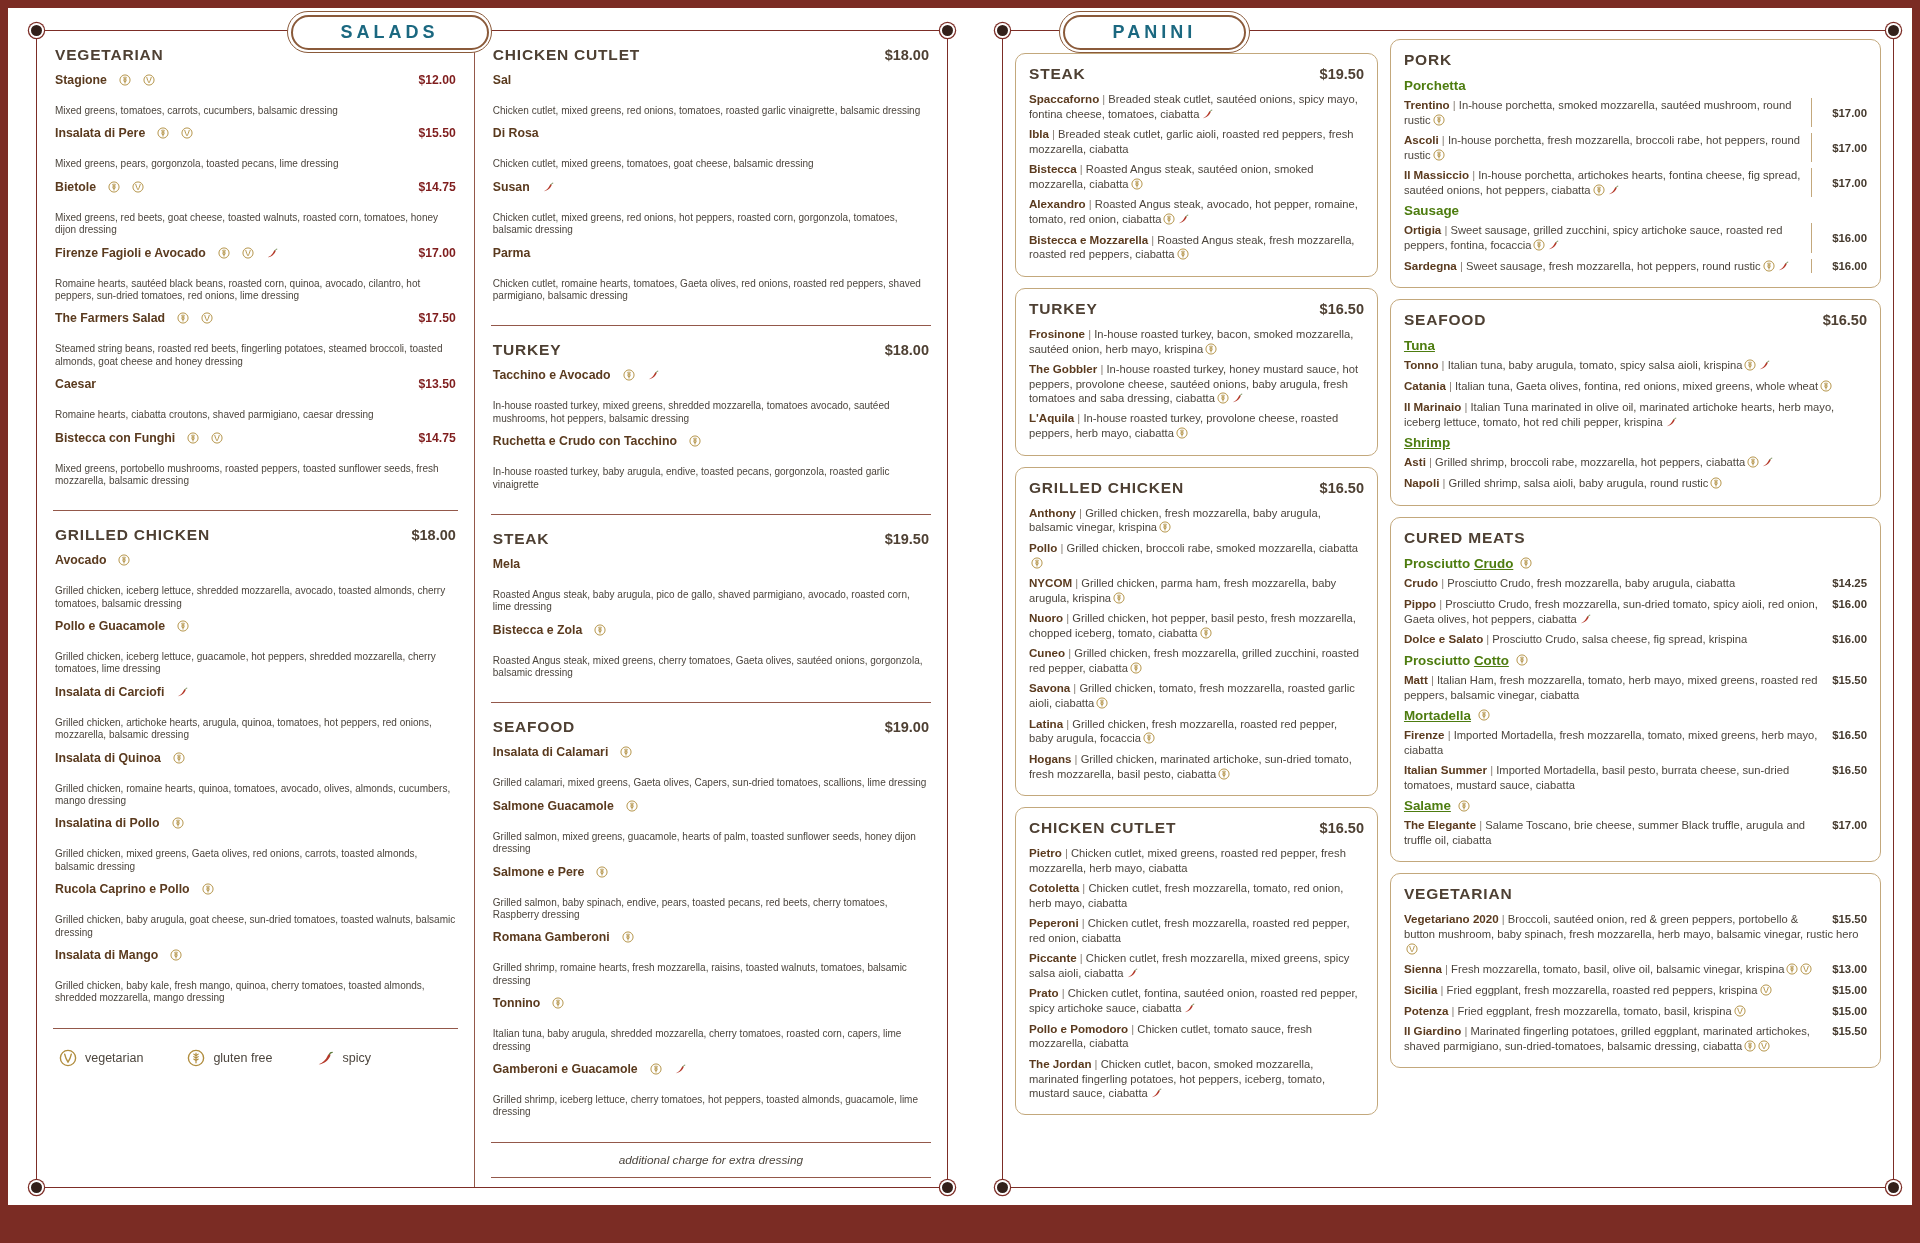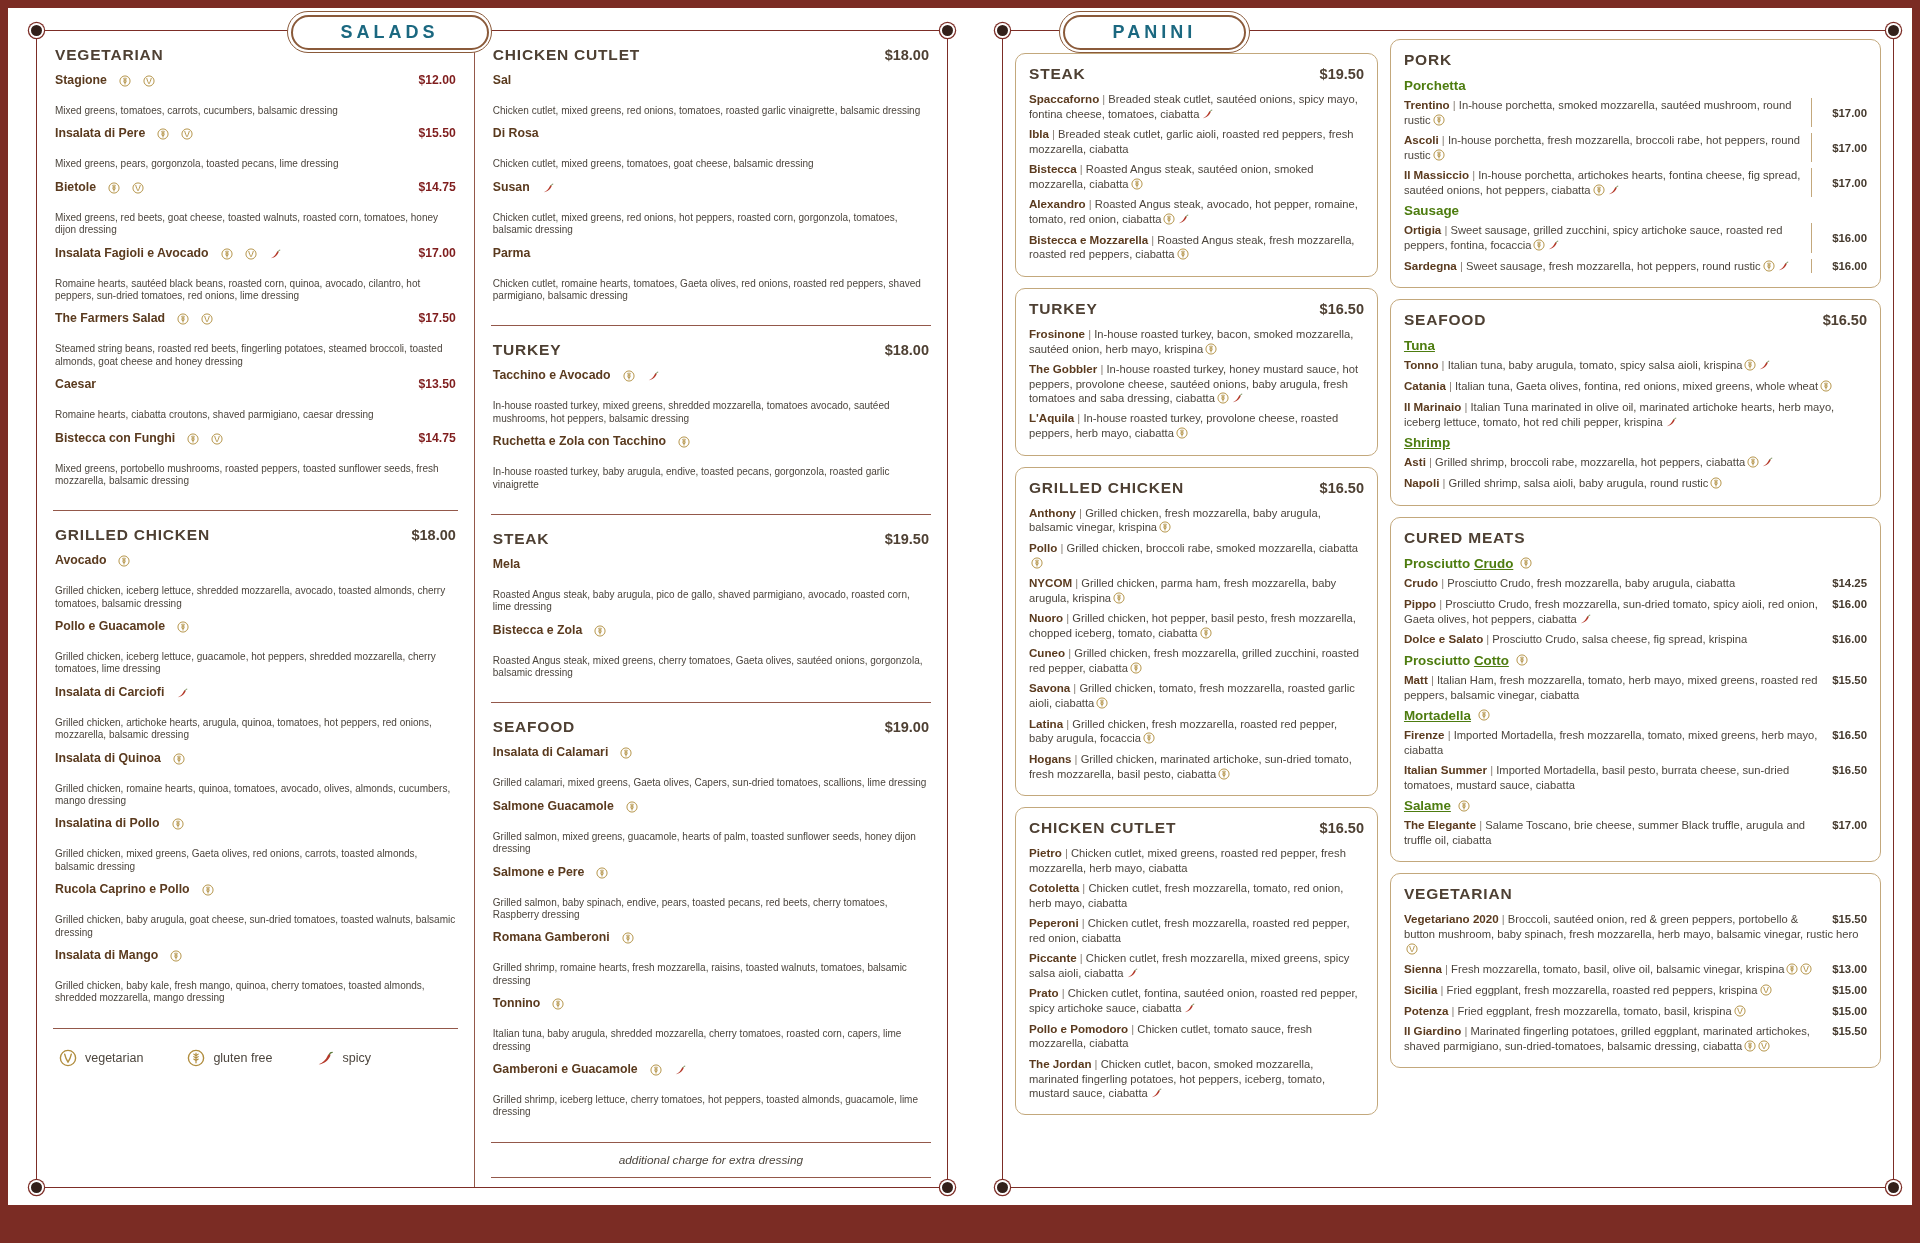--- a/index.html
+++ b/index.html
@@ -28,21 +28,21 @@
 
   
   .cols-salads .col{padding:0 16px}
   #p0c0{width:48%}
   #p0c1{width:52%;border-left:1px solid #93584a}
   .ruled{padding:15px 2px 14px 2px;border-bottom:1px solid #93584a}
   .sec-head{display:flex;align-items:baseline;justify-content:space-between;margin-bottom:9px}
   .sec-title{font-size:15.5px;font-weight:bold;color:#4e4033;letter-spacing:.8px}
   .sec-price{font-size:14.5px;font-weight:bold;color:#4e4033}
   .s-item{margin-bottom:9px}
-  .s-line{display:flex;align-items:flex-end;gap:10px}
+  .s-line{display:flex;align-items:center;gap:10px}
   .s-name{font-weight:bold;font-size:12.3px;color:#5a3a1e}
   .s-price{margin-left:auto;font-size:12.2px;font-weight:bold;color:#7f1d1d}
   .s-desc{font-size:10px;color:#4c453d;line-height:1.24;margin-top:18px}
 
   .legend-band{display:flex;align-items:center;gap:44px;padding:20px 6px}
   .legend-entry{display:flex;align-items:center;gap:8px}
   .legend-label{font-size:12.5px;color:#4c453d}
   .ic{display:inline-block;width:12px;height:12px;vertical-align:-2px;margin-left:2px;flex:none}
   .ic svg{width:100%;height:100%;display:block}
   .ic-lg{width:18px;height:18px;margin:0}
@@ -141,21 +141,21 @@
                   <circle cx="6.5" cy="6.5" r="5.5" fill="none" stroke="#b08d3e" stroke-width="1"></circle>
                   <path d="M4.1 3.7C4.7 6.2 5.6 8.2 6.5 9.5 7.4 8.2 8.3 6.2 8.9 3.7" fill="none" stroke="#b08d3e" stroke-width="1" stroke-linecap="round"></path>
                 </svg>
               </span>
               <span class="s-price">$14.75</span>
             </div>
             <div class="s-desc">Mixed greens, red beets, goat cheese, toasted walnuts, roasted corn, tomatoes, honey dijon dressing</div>
           </div>
           <div class="s-item">
             <div class="s-line">
-              <span class="s-name">Insalata Fagioli e Avocado</span>
+              <span class="s-name">Firenze Fagioli e Avocado</span>
               <span class="ic">
                 <svg viewBox="0 0 13 13">
                   <circle cx="6.5" cy="6.5" r="5.5" fill="none" stroke="#b08d3e" stroke-width="1"></circle>
                   <path d="M6.5 3v7M6.5 4.8 4.9 3.7M6.5 4.8 8.1 3.7M6.5 6.6 4.9 5.5M6.5 6.6 8.1 5.5M6.5 8.4 4.9 7.3M6.5 8.4 8.1 7.3" stroke="#b08d3e" stroke-width=".85" fill="none" stroke-linecap="round"></path>
                 </svg>
               </span>
               <span class="ic">
                 <svg viewBox="0 0 13 13">
                   <circle cx="6.5" cy="6.5" r="5.5" fill="none" stroke="#b08d3e" stroke-width="1"></circle>
                   <path d="M4.1 3.7C4.7 6.2 5.6 8.2 6.5 9.5 7.4 8.2 8.3 6.2 8.9 3.7" fill="none" stroke="#b08d3e" stroke-width="1" stroke-linecap="round"></path>
@@ -392,21 +392,21 @@
                 <svg viewBox="0 0 12 12">
                   <path d="M1.8 10.2C5.2 10 8.4 7.5 9.5 4.6c.3-.8-.1-1.4-.7-1.3-.5.1-.8.6-1.1 1.3C6.6 7.2 4.4 9.2 1.8 10.2Z" fill="#b5392a"></path>
                   <path d="M9 3.5c.3-.8 1-1.3 1.8-1.3" fill="none" stroke="#5c7a3a" stroke-width=".9" stroke-linecap="round"></path>
                 </svg>
               </span>
             </div>
             <div class="s-desc">In-house roasted turkey, mixed greens, shredded mozzarella, tomatoes avocado, sautéed mushrooms, hot peppers, balsamic dressing</div>
           </div>
           <div class="s-item">
             <div class="s-line">
-              <span class="s-name">Ruchetta e Zola con Tacchino</span>
+              <span class="s-name">Ruchetta e Crudo con Tacchino</span>
               <span class="ic">
                 <svg viewBox="0 0 13 13">
                   <circle cx="6.5" cy="6.5" r="5.5" fill="none" stroke="#b08d3e" stroke-width="1"></circle>
                   <path d="M6.5 3v7M6.5 4.8 4.9 3.7M6.5 4.8 8.1 3.7M6.5 6.6 4.9 5.5M6.5 6.6 8.1 5.5M6.5 8.4 4.9 7.3M6.5 8.4 8.1 7.3" stroke="#b08d3e" stroke-width=".85" fill="none" stroke-linecap="round"></path>
                 </svg>
               </span>
             </div>
             <div class="s-desc">In-house roasted turkey, baby arugula, endive, toasted pecans, gorgonzola, roasted garlic vinaigrette</div>
           </div>
         </section>

